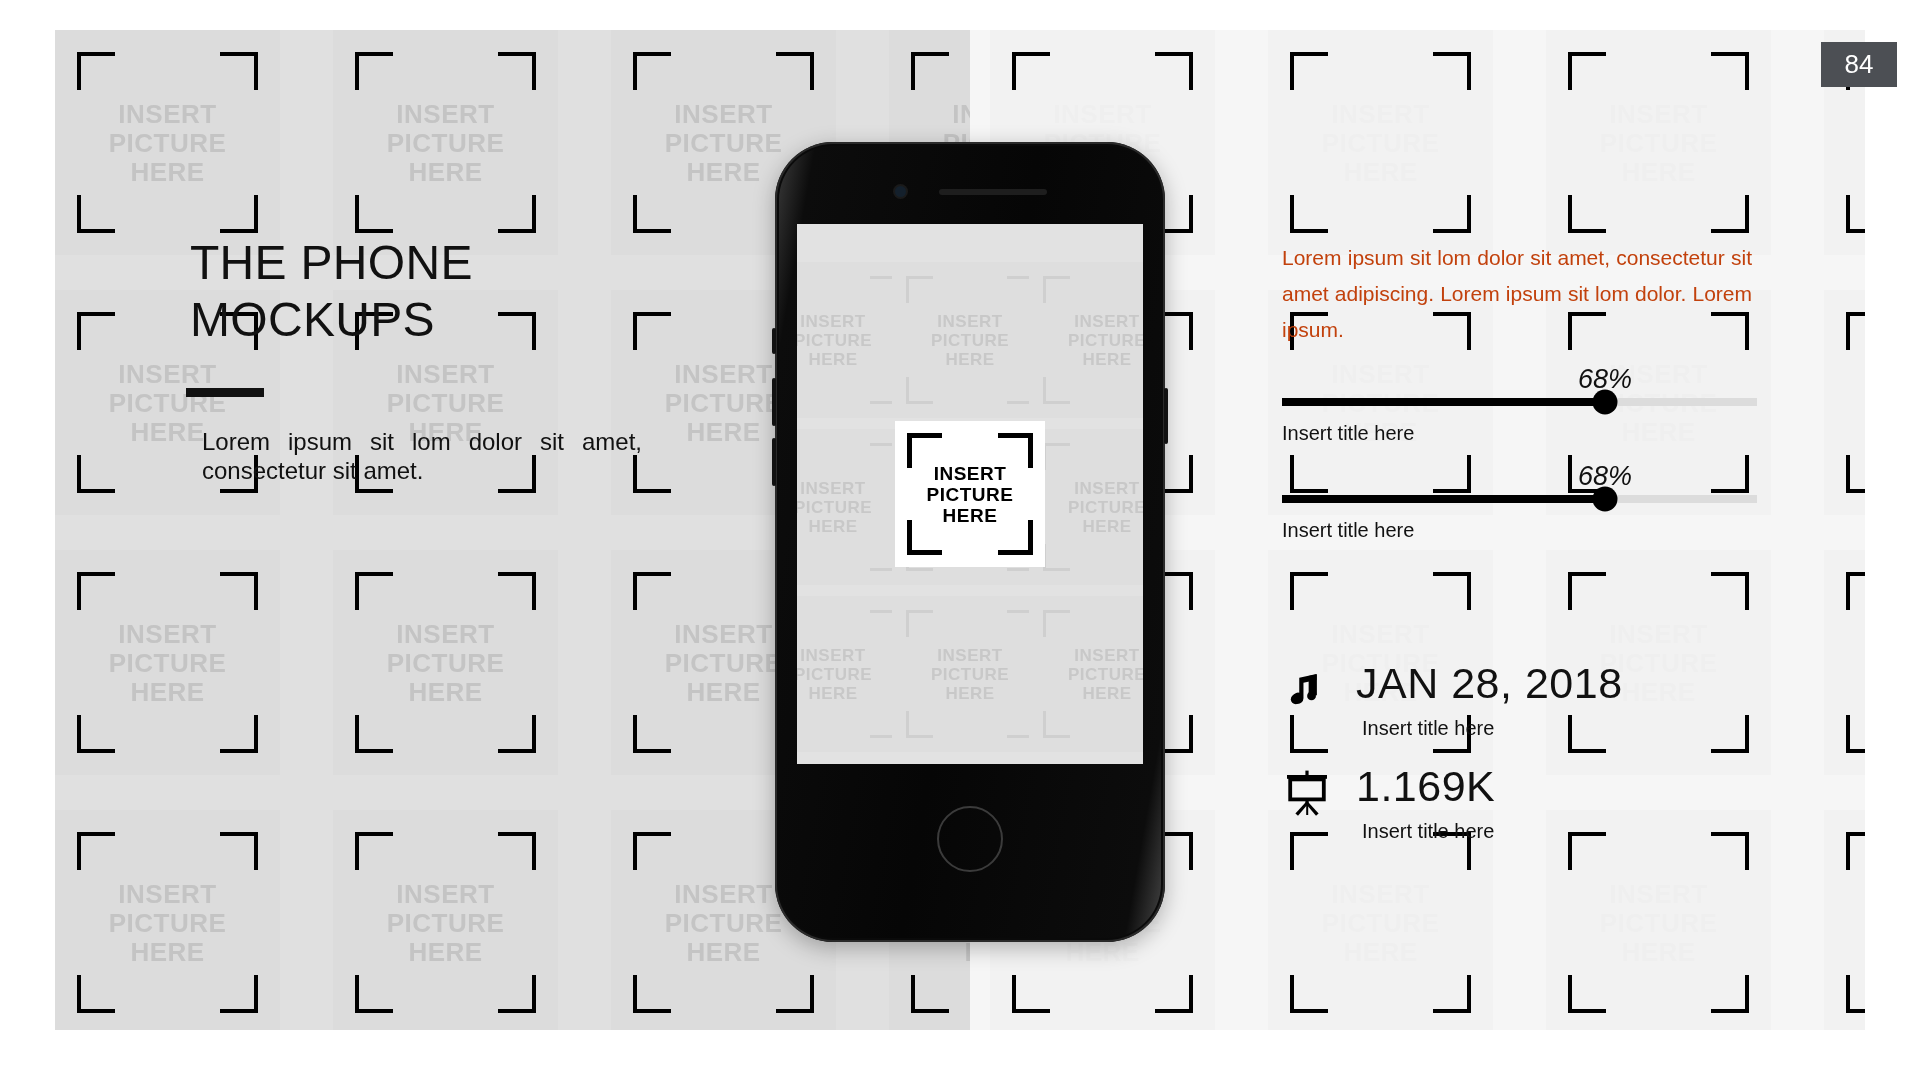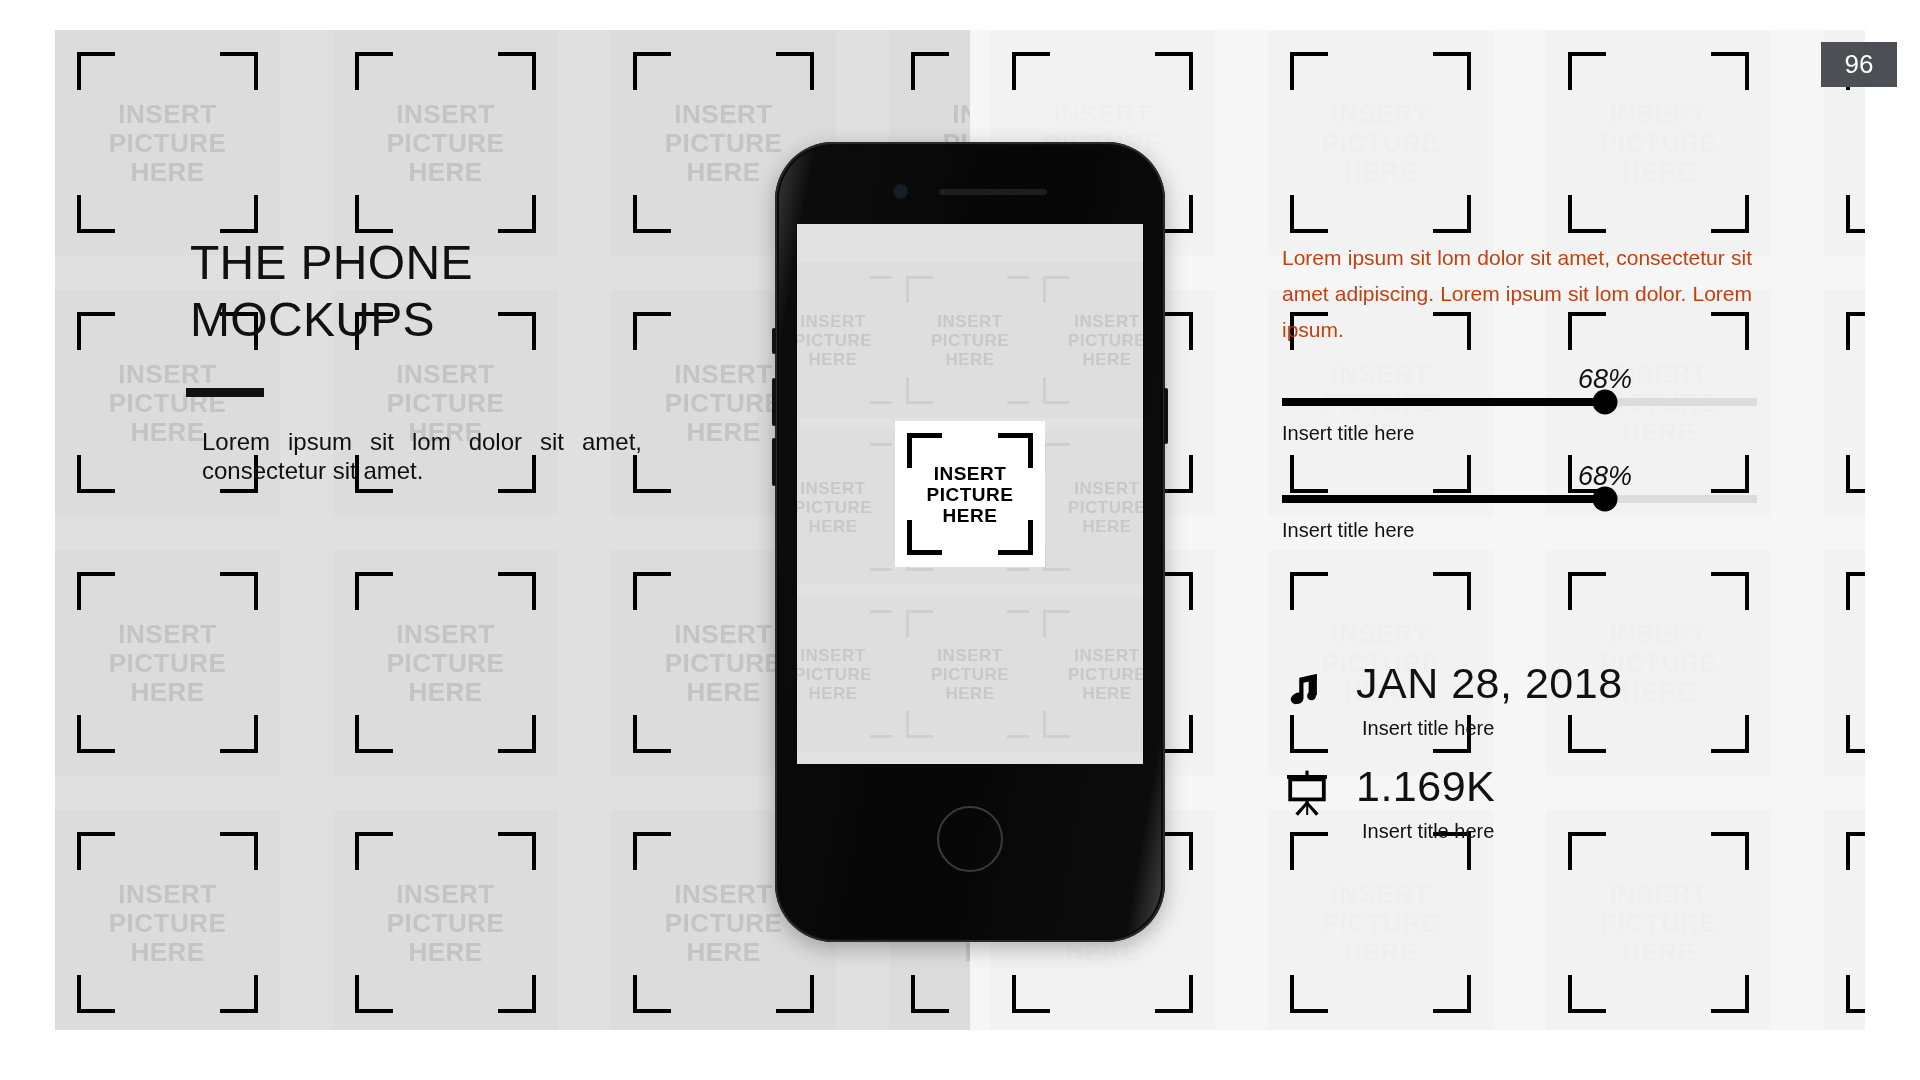--- a/index.html
+++ b/index.html
@@ -665,15 +665,15 @@
             <path fill="#000" d="M12.3 16.2l5.5 6.1-1.3 1.1-5.1-6z"></path>
           </svg>
         </div>
         <div class="stat-txt">
           <div class="stat-val">1.169K</div>
           <div class="stat-sub">Insert title here</div>
         </div>
       </div>
     </div>
 
-  <div id="pagebadge">96</div>
+  <div id="pagebadge">84</div>
 
 </div>
 
 </body></html>

